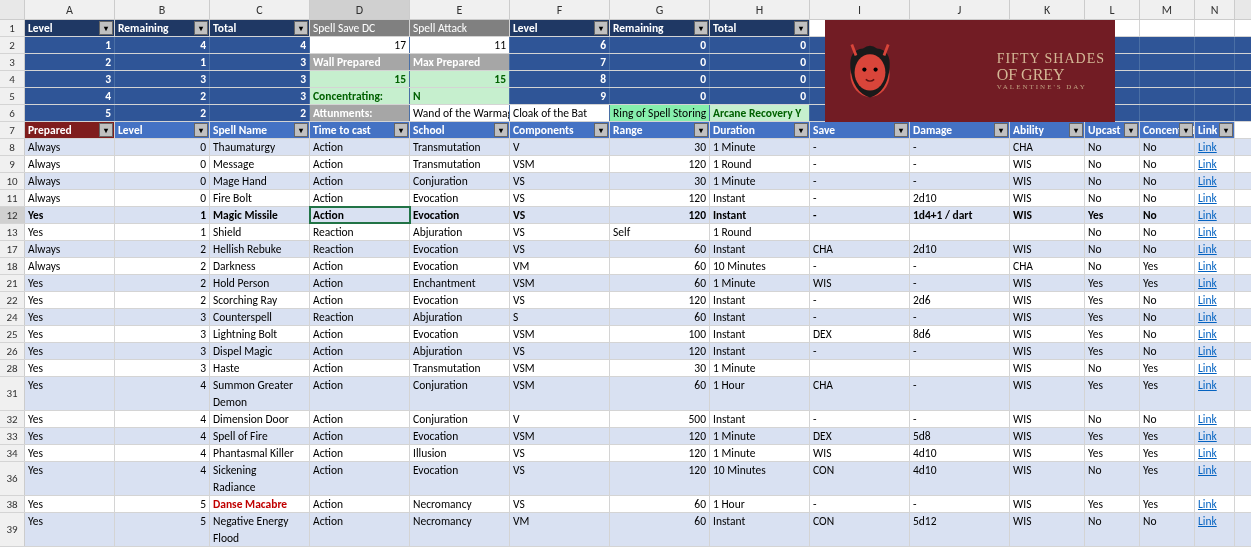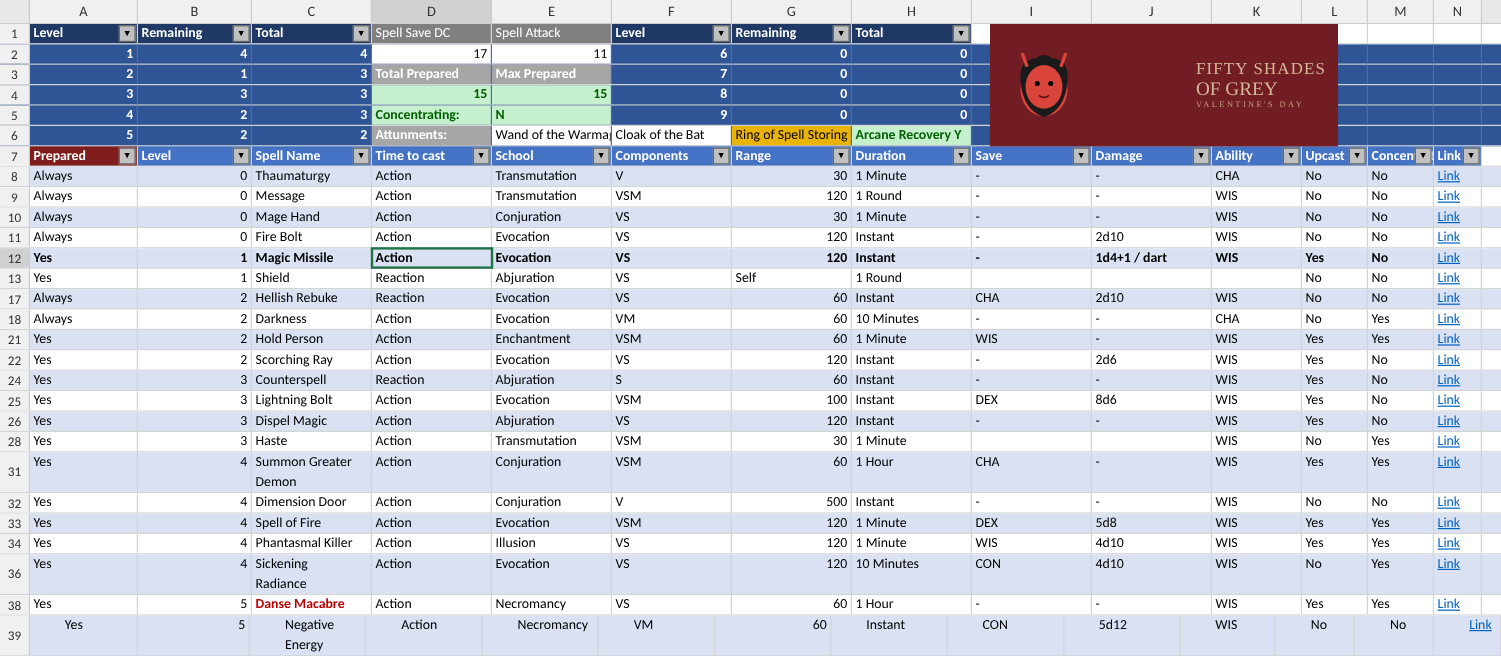--- a/index.html
+++ b/index.html
@@ -110,21 +110,21 @@
       <div class="cell c-K"></div>
       <div class="cell c-L"></div>
       <div class="cell c-M"></div>
       <div class="cell c-N"></div>
   </div>
   <div class="row slot-row">
     <div class="row-h">3</div>
     <div class="cell c-A slot-val">2</div>
     <div class="cell c-B slot-val">1</div>
     <div class="cell c-C slot-val">3</div>
-    <div class="cell c-D greybox">Total Prepared</div>
+    <div class="cell c-D greybox">Wall Prepared</div>
     <div class="cell c-E greybox">Max Prepared</div>
     <div class="cell c-F slot-val">7</div>
     <div class="cell c-G slot-val">0</div>
     <div class="cell c-H slot-val">0</div>
     <div class="cell c-I"></div>
       <div class="cell c-J"></div>
       <div class="cell c-K"></div>
       <div class="cell c-L"></div>
       <div class="cell c-M"></div>
       <div class="cell c-N"></div>
@@ -164,21 +164,21 @@
       <div class="cell c-N"></div>
   </div>
   <div class="row slot-row">
     <div class="row-h">6</div>
     <div class="cell c-A slot-val">5</div>
     <div class="cell c-B slot-val">2</div>
     <div class="cell c-C slot-val">2</div>
     <div class="cell c-D greybox">Attunments:</div>
     <div class="cell c-E" style="background:#fff;color:#000">Wand of the Warmage</div>
     <div class="cell c-F" style="background:#fff;color:#000">Cloak of the Bat</div>
-    <div class="cell c-G" style="background:#eab308;color:#000">Ring of Spell Storing</div>
+    <div class="cell c-G" style="background:#86efac;color:#000">Ring of Spell Storing</div>
     <div class="cell c-H greenval-l">Arcane Recovery Y</div>
     <div class="cell c-I"></div>
       <div class="cell c-J"></div>
       <div class="cell c-K"></div>
       <div class="cell c-L"></div>
       <div class="cell c-M"></div>
       <div class="cell c-N"></div>
   </div>
 
   <div class="row">
@@ -539,21 +539,21 @@
     <div class="cell c-F ">VS</div>
     <div class="cell c-G numr ">60</div>
     <div class="cell c-H ">1 Hour</div>
     <div class="cell c-I ">-</div>
     <div class="cell c-J ">-</div>
     <div class="cell c-K ">WIS</div>
     <div class="cell c-L ">Yes</div>
     <div class="cell c-M ">Yes</div>
     <div class="cell c-N"><span class="link">Link</span></div>
   </div>
-  <div class="row drow-even" style="height:34px;gap:26px;">
+  <div class="row drow-even" style="height:34px;">
     <div class="row-h " style="line-height:34px;">39</div>
     <div class="cell c-A ">Yes</div>
     <div class="cell c-B numr ">5</div>
     <div class="cell c-C " style="line-height:17px;white-space:normal;">
           <div style="line-height:17px">Negative Energy</div>
           <div style="line-height:17px">Flood</div>
         </div>
     <div class="cell c-D  ">Action</div>
     <div class="cell c-E ">Necromancy</div>
     <div class="cell c-F ">VM</div>

